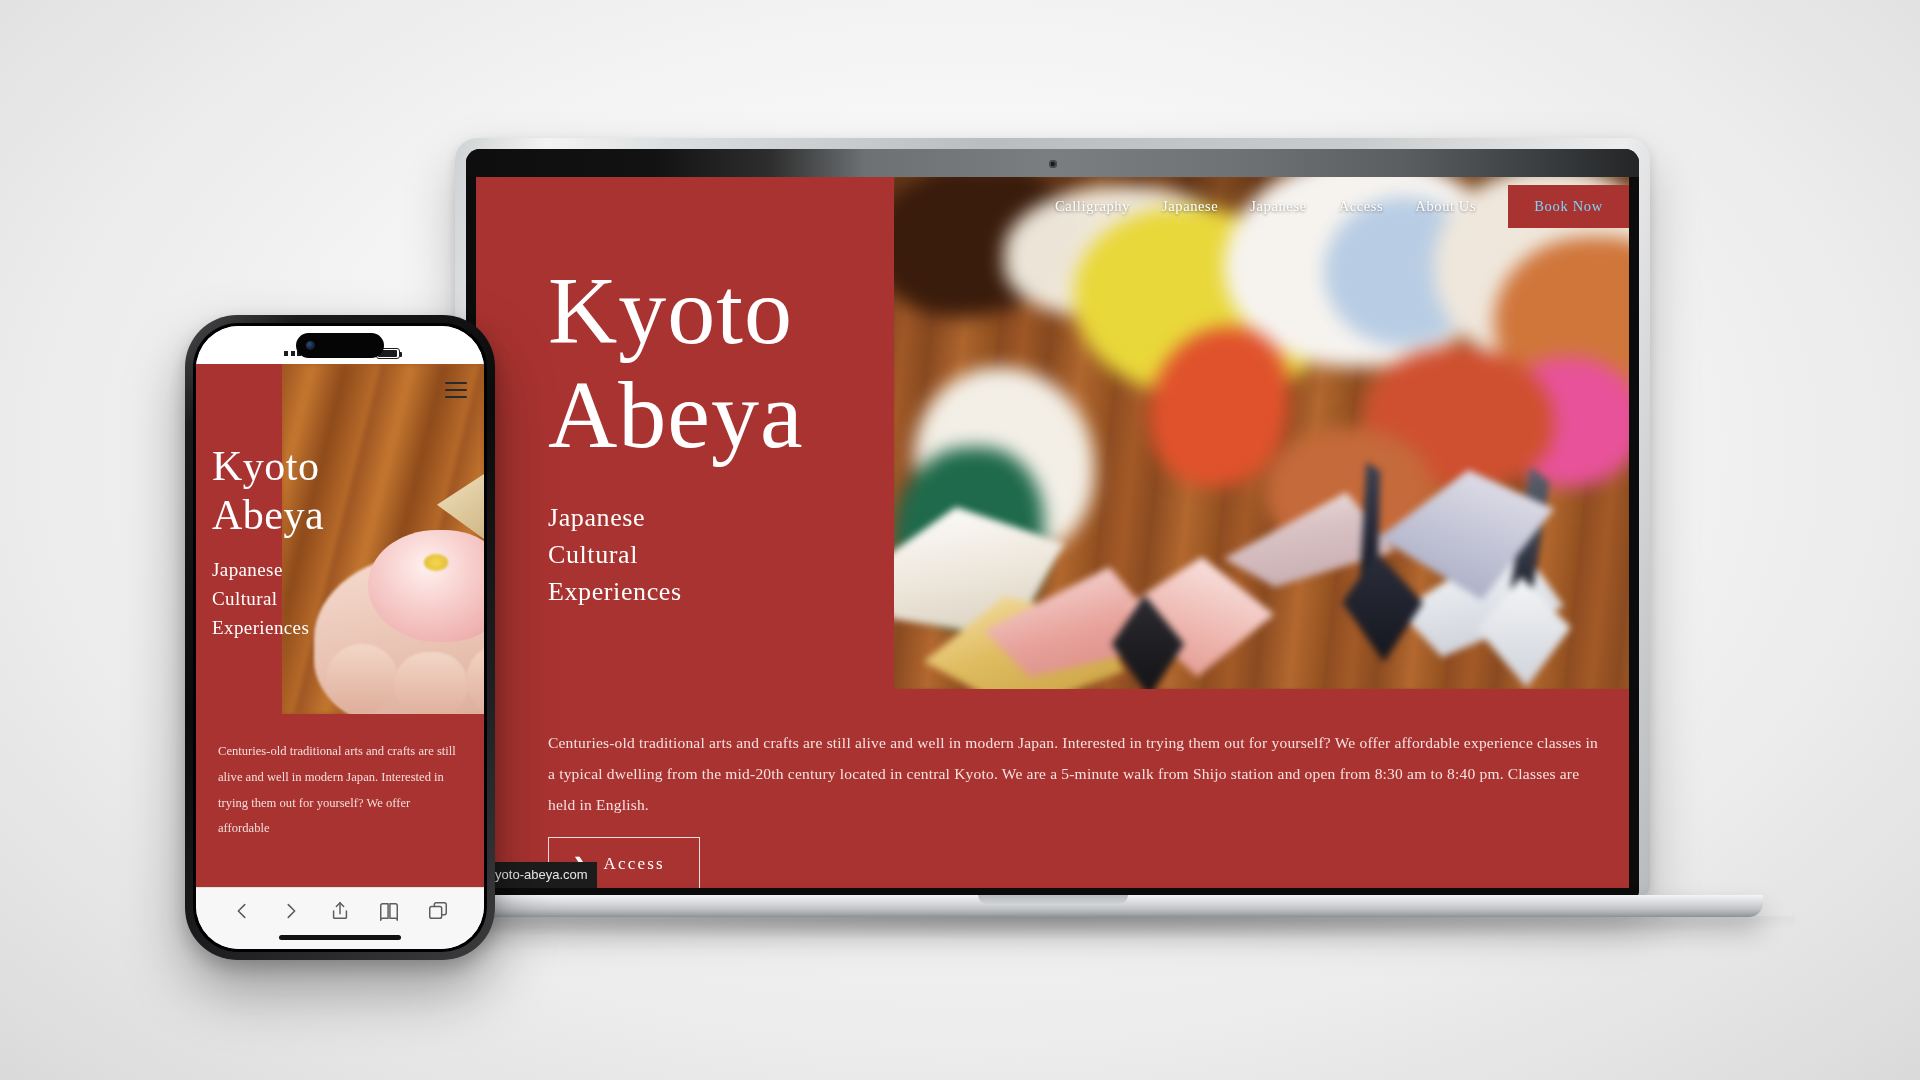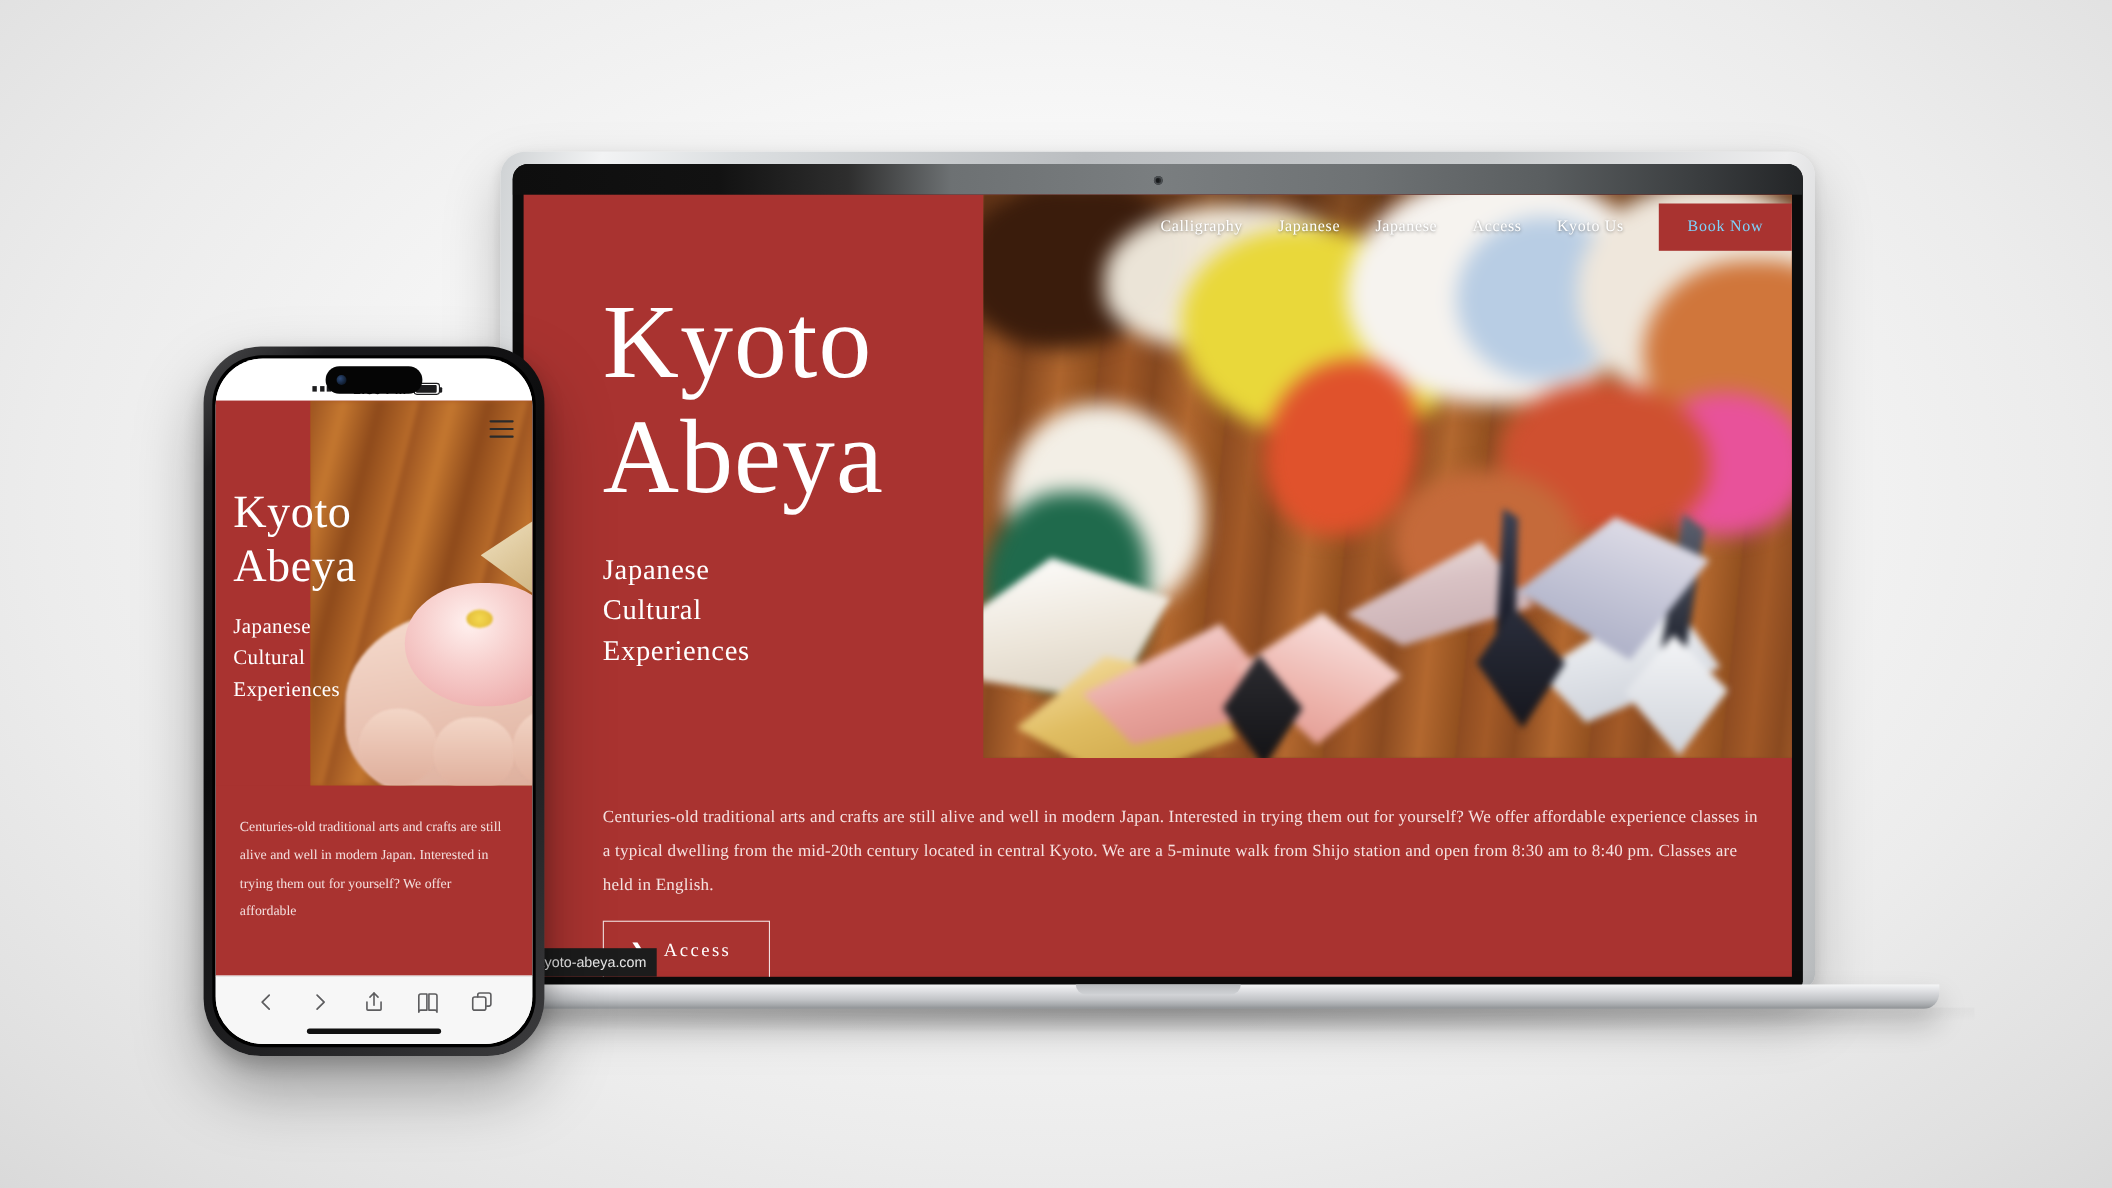--- a/index.html
+++ b/index.html
@@ -600,21 +600,21 @@
                 <div class="body"></div>
               </div>
           </div>
         </div>
 
         <nav class="nav">
           <span class="nav-link">Calligraphy</span>
           <span class="nav-link">Japanese</span>
           <span class="nav-link">Japanese</span>
           <span class="nav-link">Access</span>
-          <span class="nav-link">Kyoto Us</span>
+          <span class="nav-link">About Us</span>
           <span class="book-btn">Book Now</span>
         </nav>
 
         <div class="hero-text">
           <h1 class="hero-title">
             <div>Kyoto</div>
             <div>Abeya</div>
           </h1>
           <div class="hero-sub">
             <div>Japanese</div>

